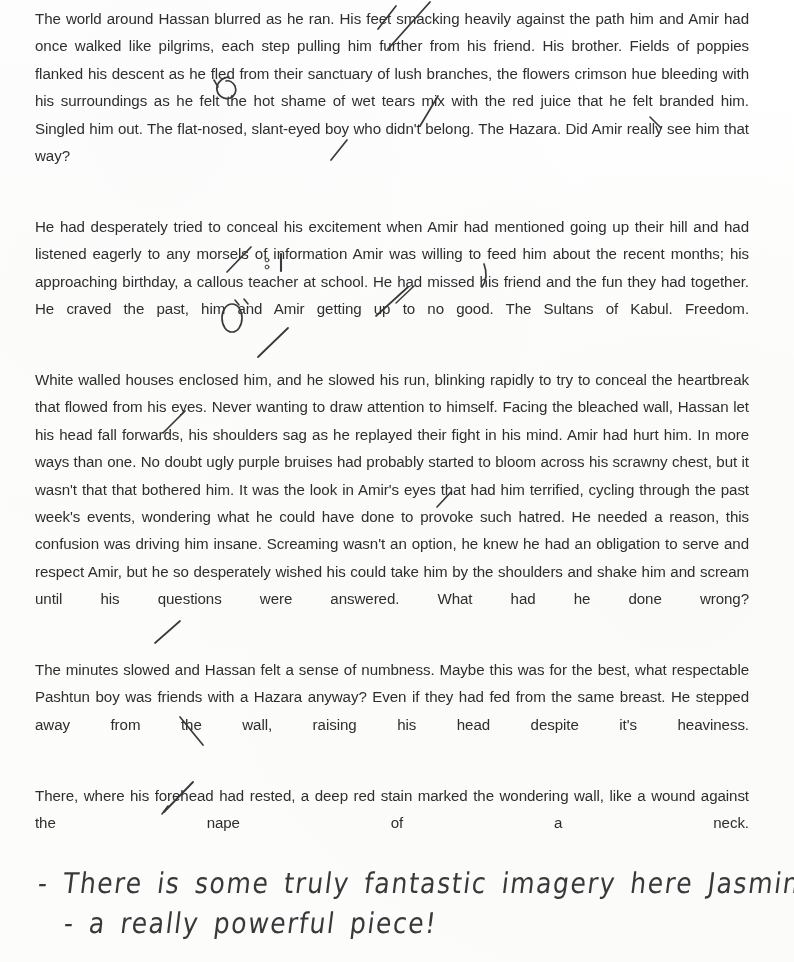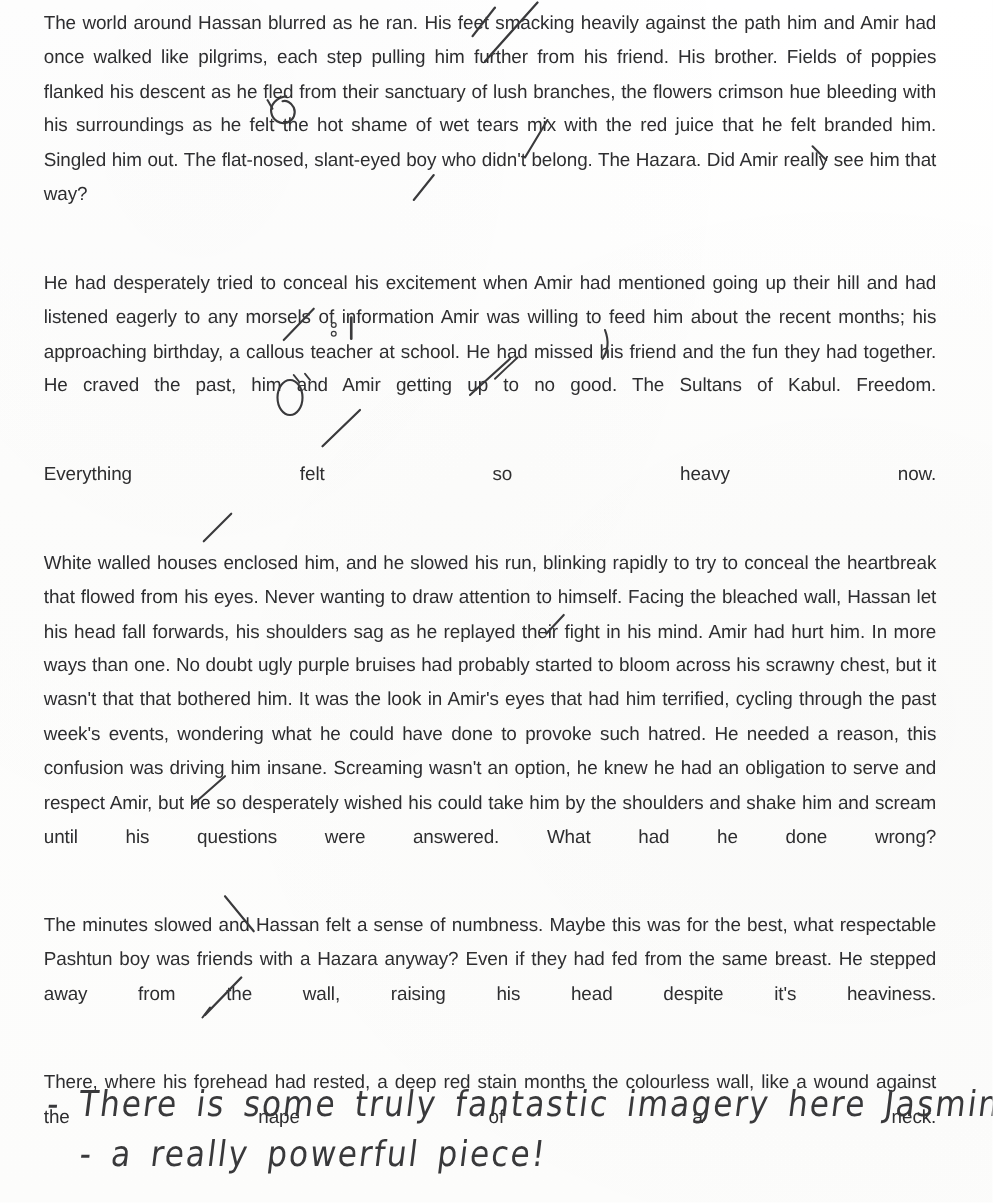--- a/index.html
+++ b/index.html
@@ -110,24 +110,23 @@
 </head>
 <body>
 
 <div id="page">
 
   <div id="scan-tint"></div>
 
   <div id="body-text">
     <p class="para">The world around Hassan blurred as he ran. His feet smacking heavily against the path him and Amir had once walked like pilgrims, each step pulling him further from his friend. His brother. Fields of poppies flanked his descent as he fled from their sanctuary of lush branches, the flowers crimson hue bleeding with his surroundings as he felt the hot shame of wet tears mix with the red juice that he felt branded him. Singled him out. The flat-nosed, slant-eyed boy who didn't belong. The Hazara. Did Amir really see him that way?</p>
     <p class="para">He had desperately tried to conceal his excitement when Amir had mentioned going up their hill and had listened eagerly to any morsels of information Amir was willing to feed him about the recent months; his approaching birthday, a callous teacher at school. He had missed his friend and the fun they had together. He craved the past, him and Amir getting up to no good. The Sultans of Kabul. Freedom.</p>
-    <p class="para">Everything felt so heavy now.</p>
     <p class="para">White walled houses enclosed him, and he slowed his run, blinking rapidly to try to conceal the heartbreak that flowed from his eyes. Never wanting to draw attention to himself. Facing the bleached wall, Hassan let his head fall forwards, his shoulders sag as he replayed their fight in his mind. Amir had hurt him. In more ways than one. No doubt ugly purple bruises had probably started to bloom across his scrawny chest, but it wasn't that that bothered him. It was the look in Amir's eyes that had him terrified, cycling through the past week's events, wondering what he could have done to provoke such hatred. He needed a reason, this confusion was driving him insane. Screaming wasn't an option, he knew he had an obligation to serve and respect Amir, but he so desperately wished his could take him by the shoulders and shake him and scream until his questions were answered. What had he done wrong?</p>
     <p class="para">The minutes slowed and Hassan felt a sense of numbness. Maybe this was for the best, what respectable Pashtun boy was friends with a Hazara anyway? Even if they had fed from the same breast. He stepped away from the wall, raising his head despite it's heaviness.</p>
-    <p class="para">There, where his forehead had rested, a deep red stain months the colourless wall, like a wound against the nape of a neck.</p>
+    <p class="para">There, where his forehead had rested, a deep red stain marked the wondering wall, like a wound against the nape of a neck.</p>
   </div>
 
   <div id="annotation-layer">
     <svg viewBox="0 0 794 962" xmlns="http://www.w3.org/2000/svg">
 
       <path class="hw-stroke" stroke-width="1.7" d="M 378 29 L 396 6"></path>
 
       <path class="hw-stroke" stroke-width="1.8" d="M 430 2 L 388 49"></path>
 
       <path class="hw-stroke" stroke-width="1.7" d="M 229 77 C 221 78, 216 84, 217 90 C 218 96, 224 100, 230 98 C 235 96, 237 91, 235 86 C 233 82, 229 80, 226 81"></path>

